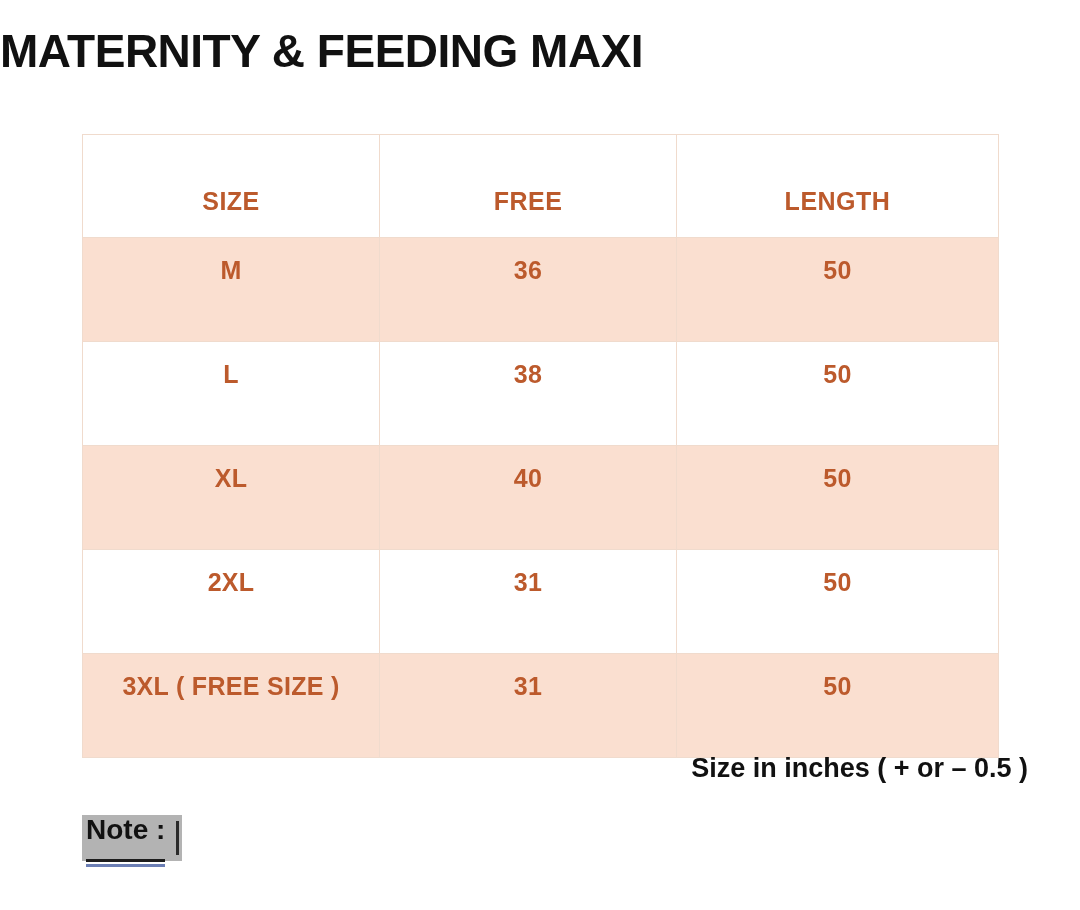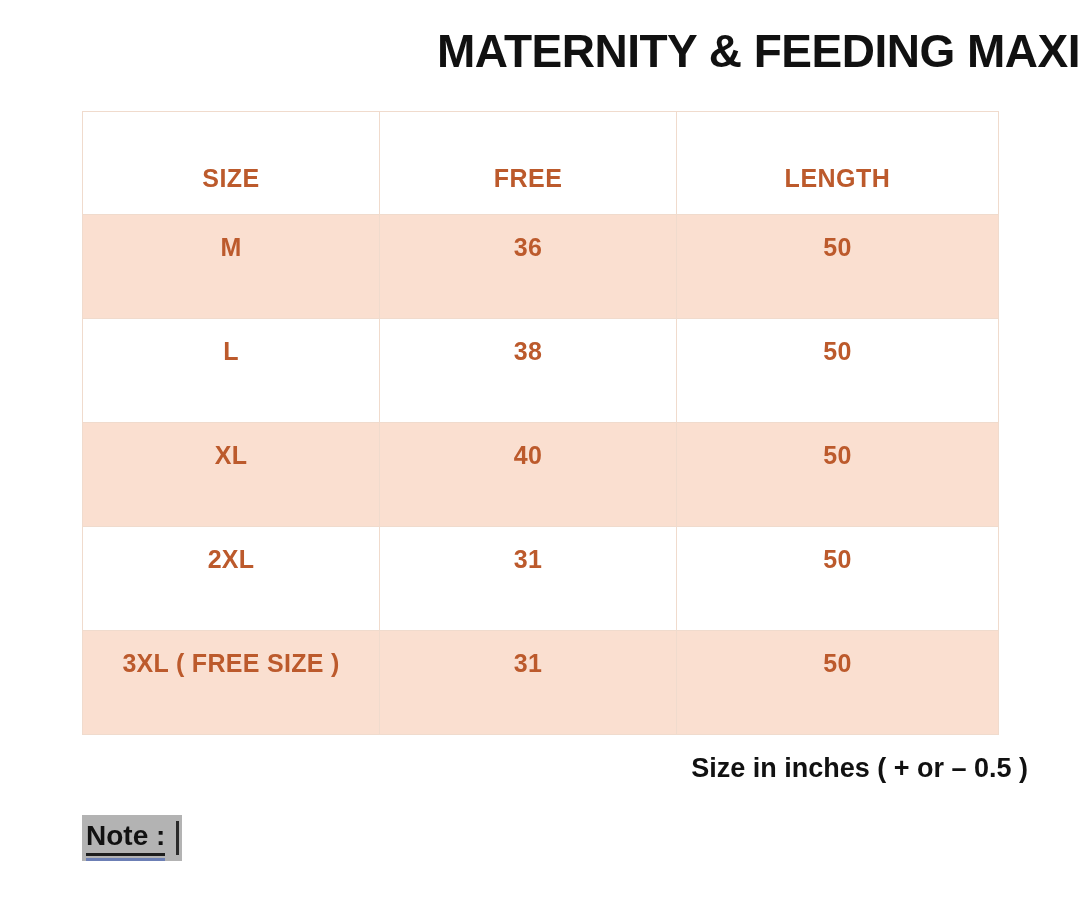--- a/index.html
+++ b/index.html
@@ -22,34 +22,34 @@
     height: 910px;
     background: #ffffff;
   }
 
   
   #chart-title {
     position: absolute;
     left: 0;
     top: 24px;
     width: 1080px;
-    text-align: right;
+    text-align: left;
     font-size: 46px;
     font-weight: bold;
     letter-spacing: -0.5px;
     color: #111111;
     font-family: "Liberation Sans", sans-serif;
     white-space: nowrap;
   }
 
   
   #size-table {
     position: absolute;
     left: 82px;
-    top: 111px;
+    top: 134px;
     width: 916px;
     border-collapse: collapse;
     table-layout: fixed;
   }
   #size-table col.c-size   { width: 297px; }
   #size-table col.c-bust   { width: 297px; }
   #size-table col.c-length { width: 322px; }
 
   #size-table th,
   #size-table td {
@@ -108,21 +108,21 @@
     font-size: 28px;
     font-weight: bold;
     color: #111111;
     white-space: nowrap;
     box-sizing: border-box;
     font-family: "Liberation Sans", sans-serif;
   }
   #note-label {
     position: relative;
     margin-right: 7px;
-    padding-bottom: 1px;
+    padding-bottom: 13px;
     border-bottom: 3px solid #1d1d1d;
   }
   #note-label::after {
     content: "";
     position: absolute;
     left: 0;
     right: 0;
     bottom: -8px;
     height: 3px;
     background: #6c7fb5;

